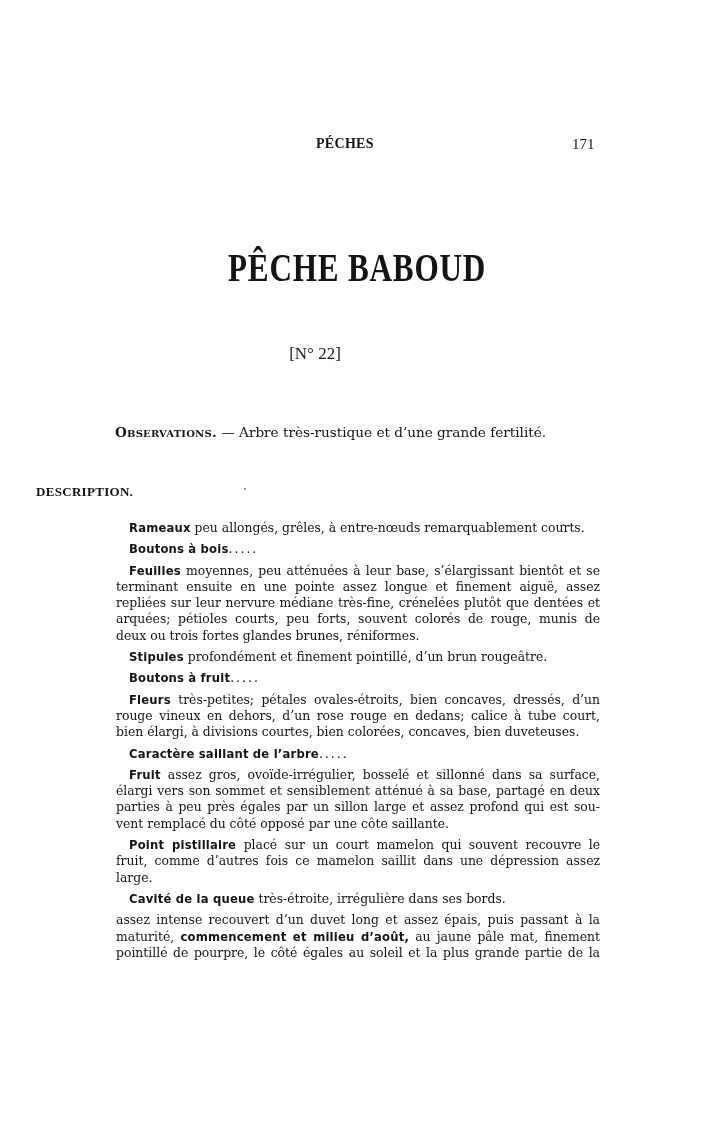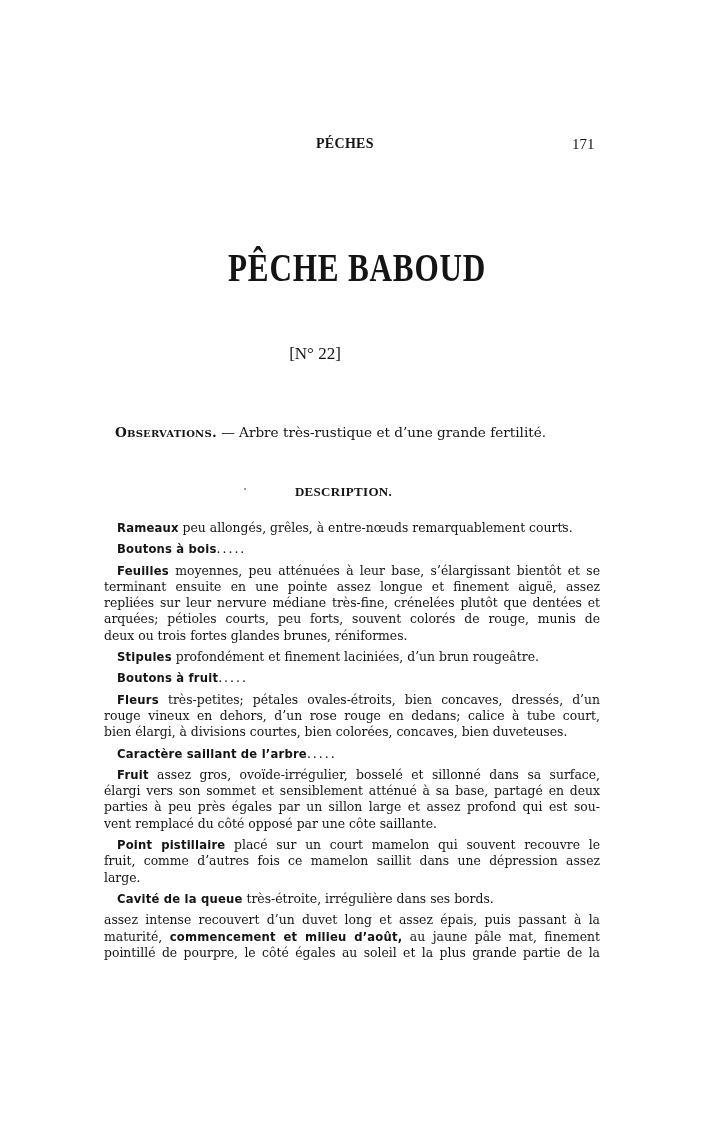--- a/index.html
+++ b/index.html
@@ -76,21 +76,21 @@
     .obs-label {
       font-variant: small-caps;
       font-weight: bold;
       letter-spacing: 0.2px;
     }
     .description-heading {
       position: absolute;
       top: 484px;
       left: 0;
       width: 651px;
-      text-align: center;
+      text-align: left;
       padding-left: 36px;
       box-sizing: border-box;
       font-family: "Liberation Serif", serif;
       font-weight: bold;
       font-size: 13px;
       letter-spacing: 0.3px;
     }
     .body-text {
       position: absolute;
       top: 520px;
@@ -101,20 +101,21 @@
       line-height: 16.3px;
     }
     .para {
       margin: 0 0 5px 0;
     }
     .line {
       display: block;
       white-space: nowrap;
       text-align: justify;
       text-align-last: justify;
+      margin-left: 12px;
     }
     .line.last {
       text-align-last: left;
     }
     .line.first {
       padding-left: 13px;
     }
     .term {
       font-family: "DejaVu Sans", sans-serif;
       font-weight: bold;
@@ -165,21 +166,21 @@
 
     <div class="para">
       <span class="line first"><span class="term">Feuilles</span><span> moyennes, peu atténuées à leur base, s’élargissant bientôt et se</span></span>
       <span class="line">terminant ensuite en une pointe assez longue et finement aiguë, assez</span>
       <span class="line">repliées sur leur nervure médiane très-fine, crénelées plutôt que dentées et</span>
       <span class="line">arquées; pétioles courts, peu forts, souvent colorés de rouge, munis de</span>
       <span class="line last">deux ou trois fortes glandes brunes, réniformes.</span>
     </div>
 
     <div class="para">
-      <span class="line first last"><span class="term">Stipules</span><span> profondément et finement laciniées, d’un brun rougeâtre.</span></span>
+      <span class="line first last"><span class="term">Stipules</span><span> profondément et finement pointillé, d’un brun rougeâtre.</span></span>
     </div>
 
     <div class="para">
       <span class="line first last"><span class="term">Boutons à fruit</span><span class="dots">.....</span></span>
     </div>
 
     <div class="para">
       <span class="line first"><span class="term">Fleurs</span><span> très-petites; pétales ovales-étroits, bien concaves, dressés, d’un</span></span>
       <span class="line">rouge vineux en dehors, d’un rose rouge en dedans; calice à tube court,</span>
       <span class="line last">bien élargi, à divisions courtes, bien colorées, concaves, bien duveteuses.</span>

